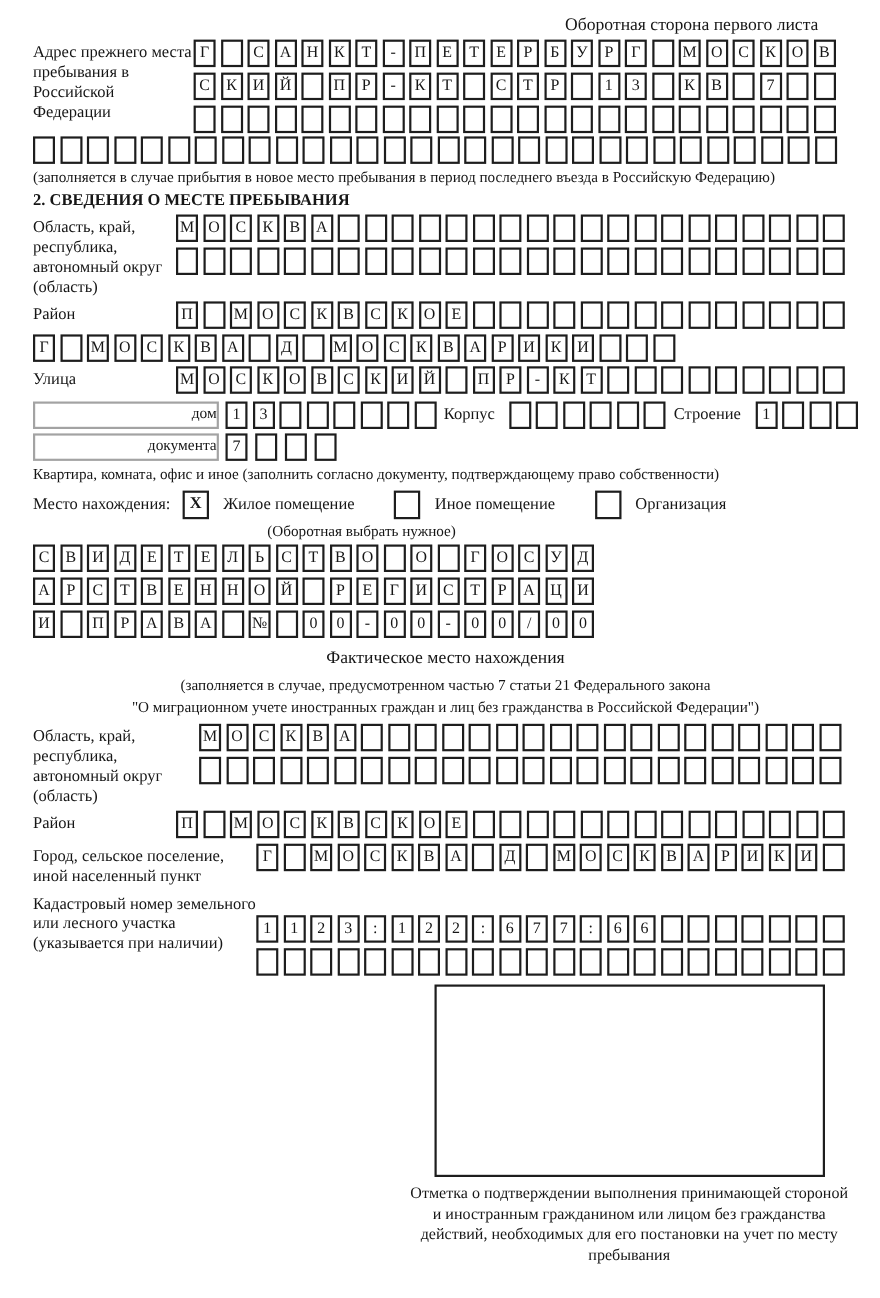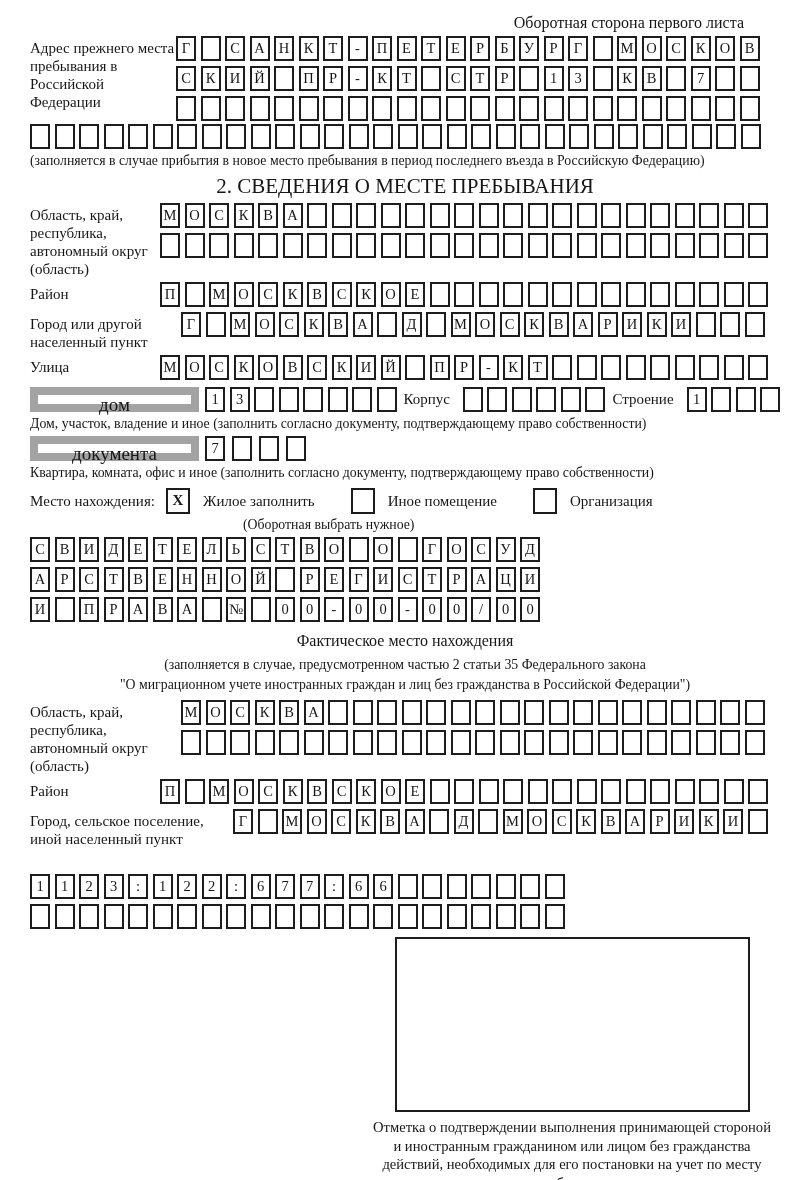--- a/index.html
+++ b/index.html
@@ -15,27 +15,27 @@
   .rows{display:flex;flex-direction:column;gap:5px}
   .cellrow{display:flex;gap:4.5px;flex-wrap:nowrap}
   .cell{flex:0 0 20px;width:20px;height:25px;border:2px solid #1d1d1d;
         text-align:center;line-height:20px;font-size:14.5px}
   .fullrow{margin-top:3px}
   .gap7{gap:7px}
   .offset-top{margin-top:22px}
 
   .note{font-size:13.8px;line-height:16px;margin-top:4px}
   .center{text-align:left}
-  .section-title{text-align:center;font-weight:normal;font-size:21px;margin-top:5px}
+  .section-title{text-align:left;font-weight:bold;font-size:15px;margin-top:5px}
   .sub-title{text-align:center;font-weight:normal;font-size:16px;margin-top:10px}
   .small-note{text-align:center;font-size:13.8px;line-height:17px;margin-top:3px}
 
   .domrow{display:flex;align-items:center;margin-top:7px}
-  .widebox{flex:0 0 169px;width:169px;height:25px;border:8px solid #a3a3a3;
-           text-align:center;line-height:20px;font-size:19px}
+  .widebox{flex:0 0 169px;width:169px;height:25px;border:2px solid #a3a3a3;
+           text-align:right;line-height:20px;font-size:14px}
   .inline-label{margin:0 7px;white-space:nowrap}
   .domrow .cellrow{margin-left:6px}
 
   .checkrow{display:flex;align-items:center;margin-top:7px}
   .checkbox{flex:0 0 24px;width:24px;height:26px;border:2px solid #1d1d1d;
             text-align:center;line-height:21px;font-size:15px;font-weight:bold}
   .cb1{margin-left:11px;margin-right:13px}
   .cb2,.cb3{margin-left:36px;margin-right:13px}
   .vybor{margin-left:213px;font-size:13.8px;margin-top:3px}
 
@@ -254,21 +254,20 @@
         <span class="cell"></span>
         <span class="cell"></span>
         <span class="cell"></span>
         <span class="cell"></span>
         <span class="cell"></span>
         <span class="cell"></span>
       </div>
   </div>
 
   <div class="field" style="margin-top:5px">
-    <div class="flabel w151">Город или другой населенный пункт</div>
     <div class="cellrow">
         <span class="cell">Г</span>
         <span class="cell"></span>
         <span class="cell">М</span>
         <span class="cell">О</span>
         <span class="cell">С</span>
         <span class="cell">К</span>
         <span class="cell">В</span>
         <span class="cell">А</span>
         <span class="cell"></span>
@@ -343,37 +342,36 @@
         <span class="cell"></span>
       </span>
     <span class="inline-label">Строение</span>
     <span class="cellrow">
         <span class="cell">1</span>
         <span class="cell"></span>
         <span class="cell"></span>
         <span class="cell"></span>
       </span>
   </div>
-  <div class="note">Дом, участок, владение и иное (заполнить согласно документу, подтверждающему право собственности)</div>
 
   <div class="domrow" style="margin-top:4px">
     <span class="widebox">документа</span>
     <span class="cellrow gap7">
         <span class="cell">7</span>
         <span class="cell"></span>
         <span class="cell"></span>
         <span class="cell"></span>
       </span>
   </div>
   <div class="note">Квартира, комната, офис и иное (заполнить согласно документу, подтверждающему право собственности)</div>
 
   <div class="checkrow">
     <span>Место нахождения:</span>
     <span class="checkbox cb1">X</span>
-    <span>Жилое заполнить</span>
+    <span>Жилое помещение</span>
     <span class="checkbox cb2"></span>
     <span>Иное помещение</span>
     <span class="checkbox cb3"></span>
     <span>Организация</span>
   </div>
   <div class="vybor">(Оборотная выбрать нужное)</div>
 
   <div class="field">
     <div class="rows">
       <div class="cellrow">
@@ -442,21 +440,21 @@
           <span class="cell">0</span>
           <span class="cell">0</span>
           <span class="cell">/</span>
           <span class="cell">0</span>
           <span class="cell">0</span>
         </div>
     </div>
   </div>
 
   <div class="sub-title">Фактическое место нахождения</div>
-  <div class="small-note" style="margin-top:6px">(заполняется в случае, предусмотренном частью 2 статьи 35 Федерального закона</div>
+  <div class="small-note" style="margin-top:6px">(заполняется в случае, предусмотренном частью 7 статьи 21 Федерального закона</div>
   <div class="small-note">"О миграционном учете иностранных граждан и лиц без гражданства в Российской Федерации")</div>
 
   <div class="field" style="margin-top:7px">
     <div class="flabel w151">Область, край, республика, автономный округ (область)</div>
     <div class="rows">
       <div class="cellrow">
           <span class="cell">М</span>
           <span class="cell">О</span>
           <span class="cell">С</span>
           <span class="cell">К</span>
@@ -563,20 +561,21 @@
         <span class="cell">А</span>
         <span class="cell">Р</span>
         <span class="cell">И</span>
         <span class="cell">К</span>
         <span class="cell">И</span>
         <span class="cell"></span>
       </div>
   </div>
 
   <div class="field">
+    <div class="flabel w203">Кадастровый номер земельного или лесного участка (указывается при наличии)</div>
     <div class="rows offset-top">
       <div class="cellrow">
           <span class="cell">1</span>
           <span class="cell">1</span>
           <span class="cell">2</span>
           <span class="cell">3</span>
           <span class="cell">:</span>
           <span class="cell">1</span>
           <span class="cell">2</span>
           <span class="cell">2</span>

